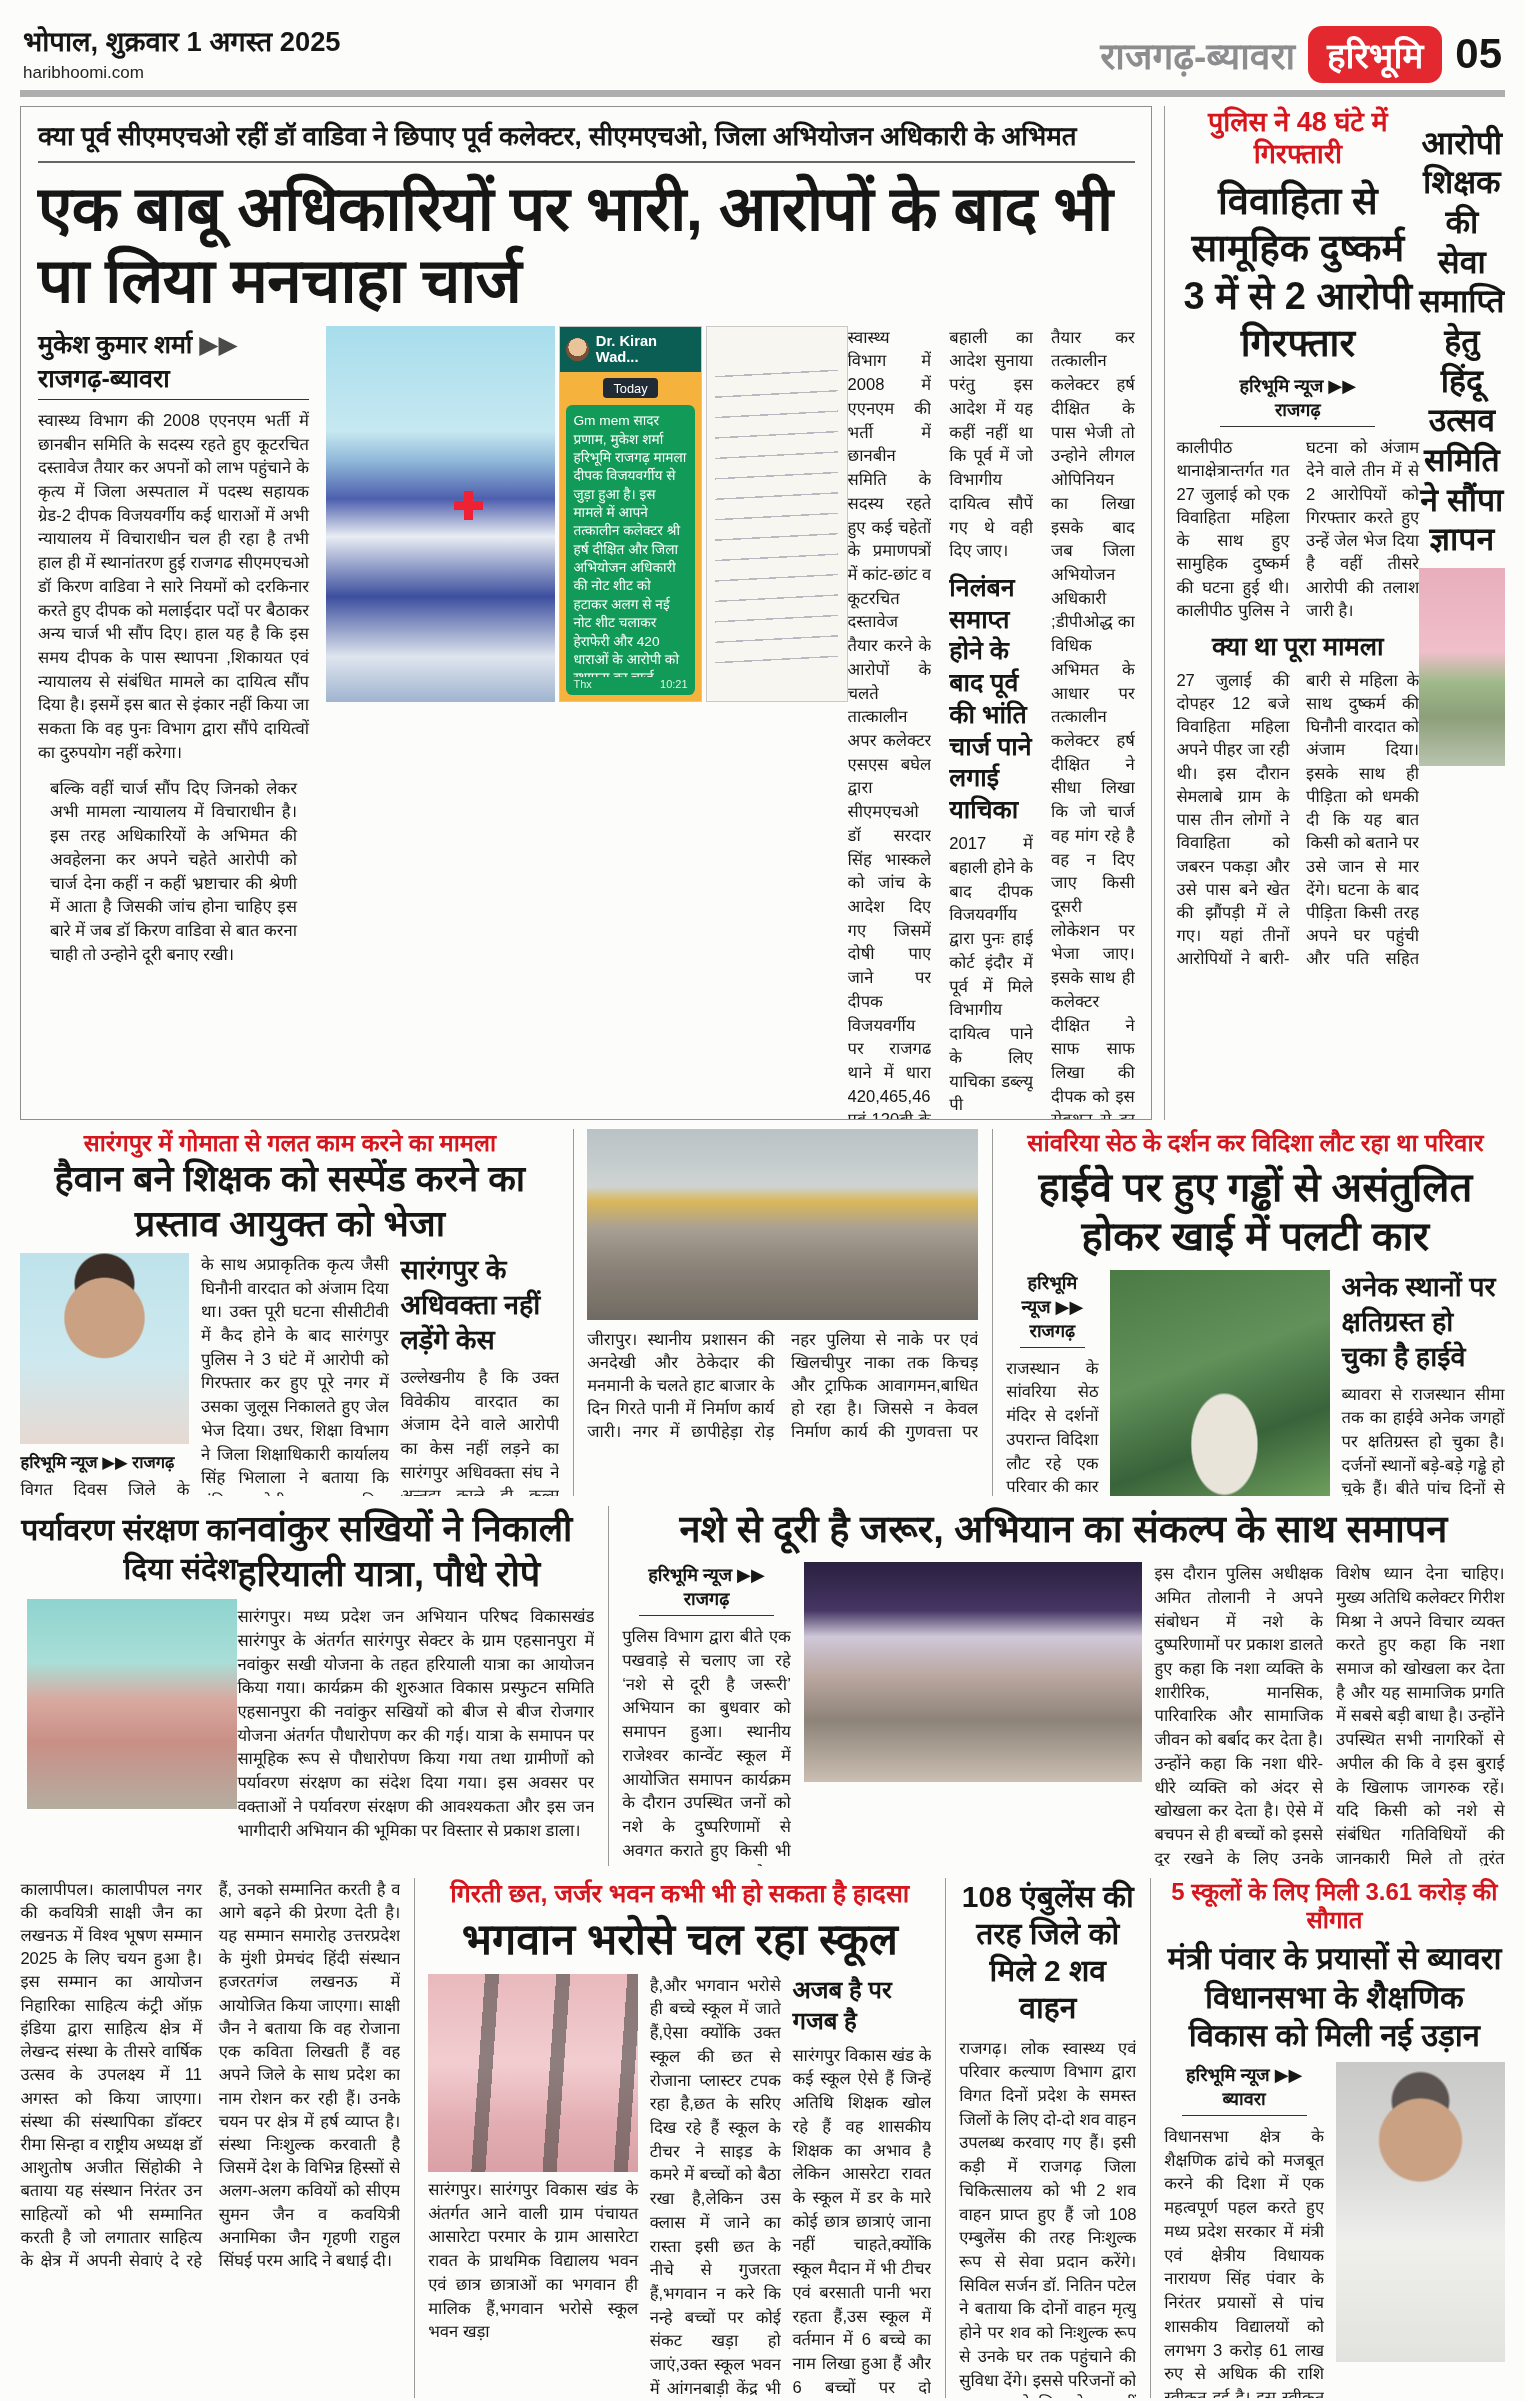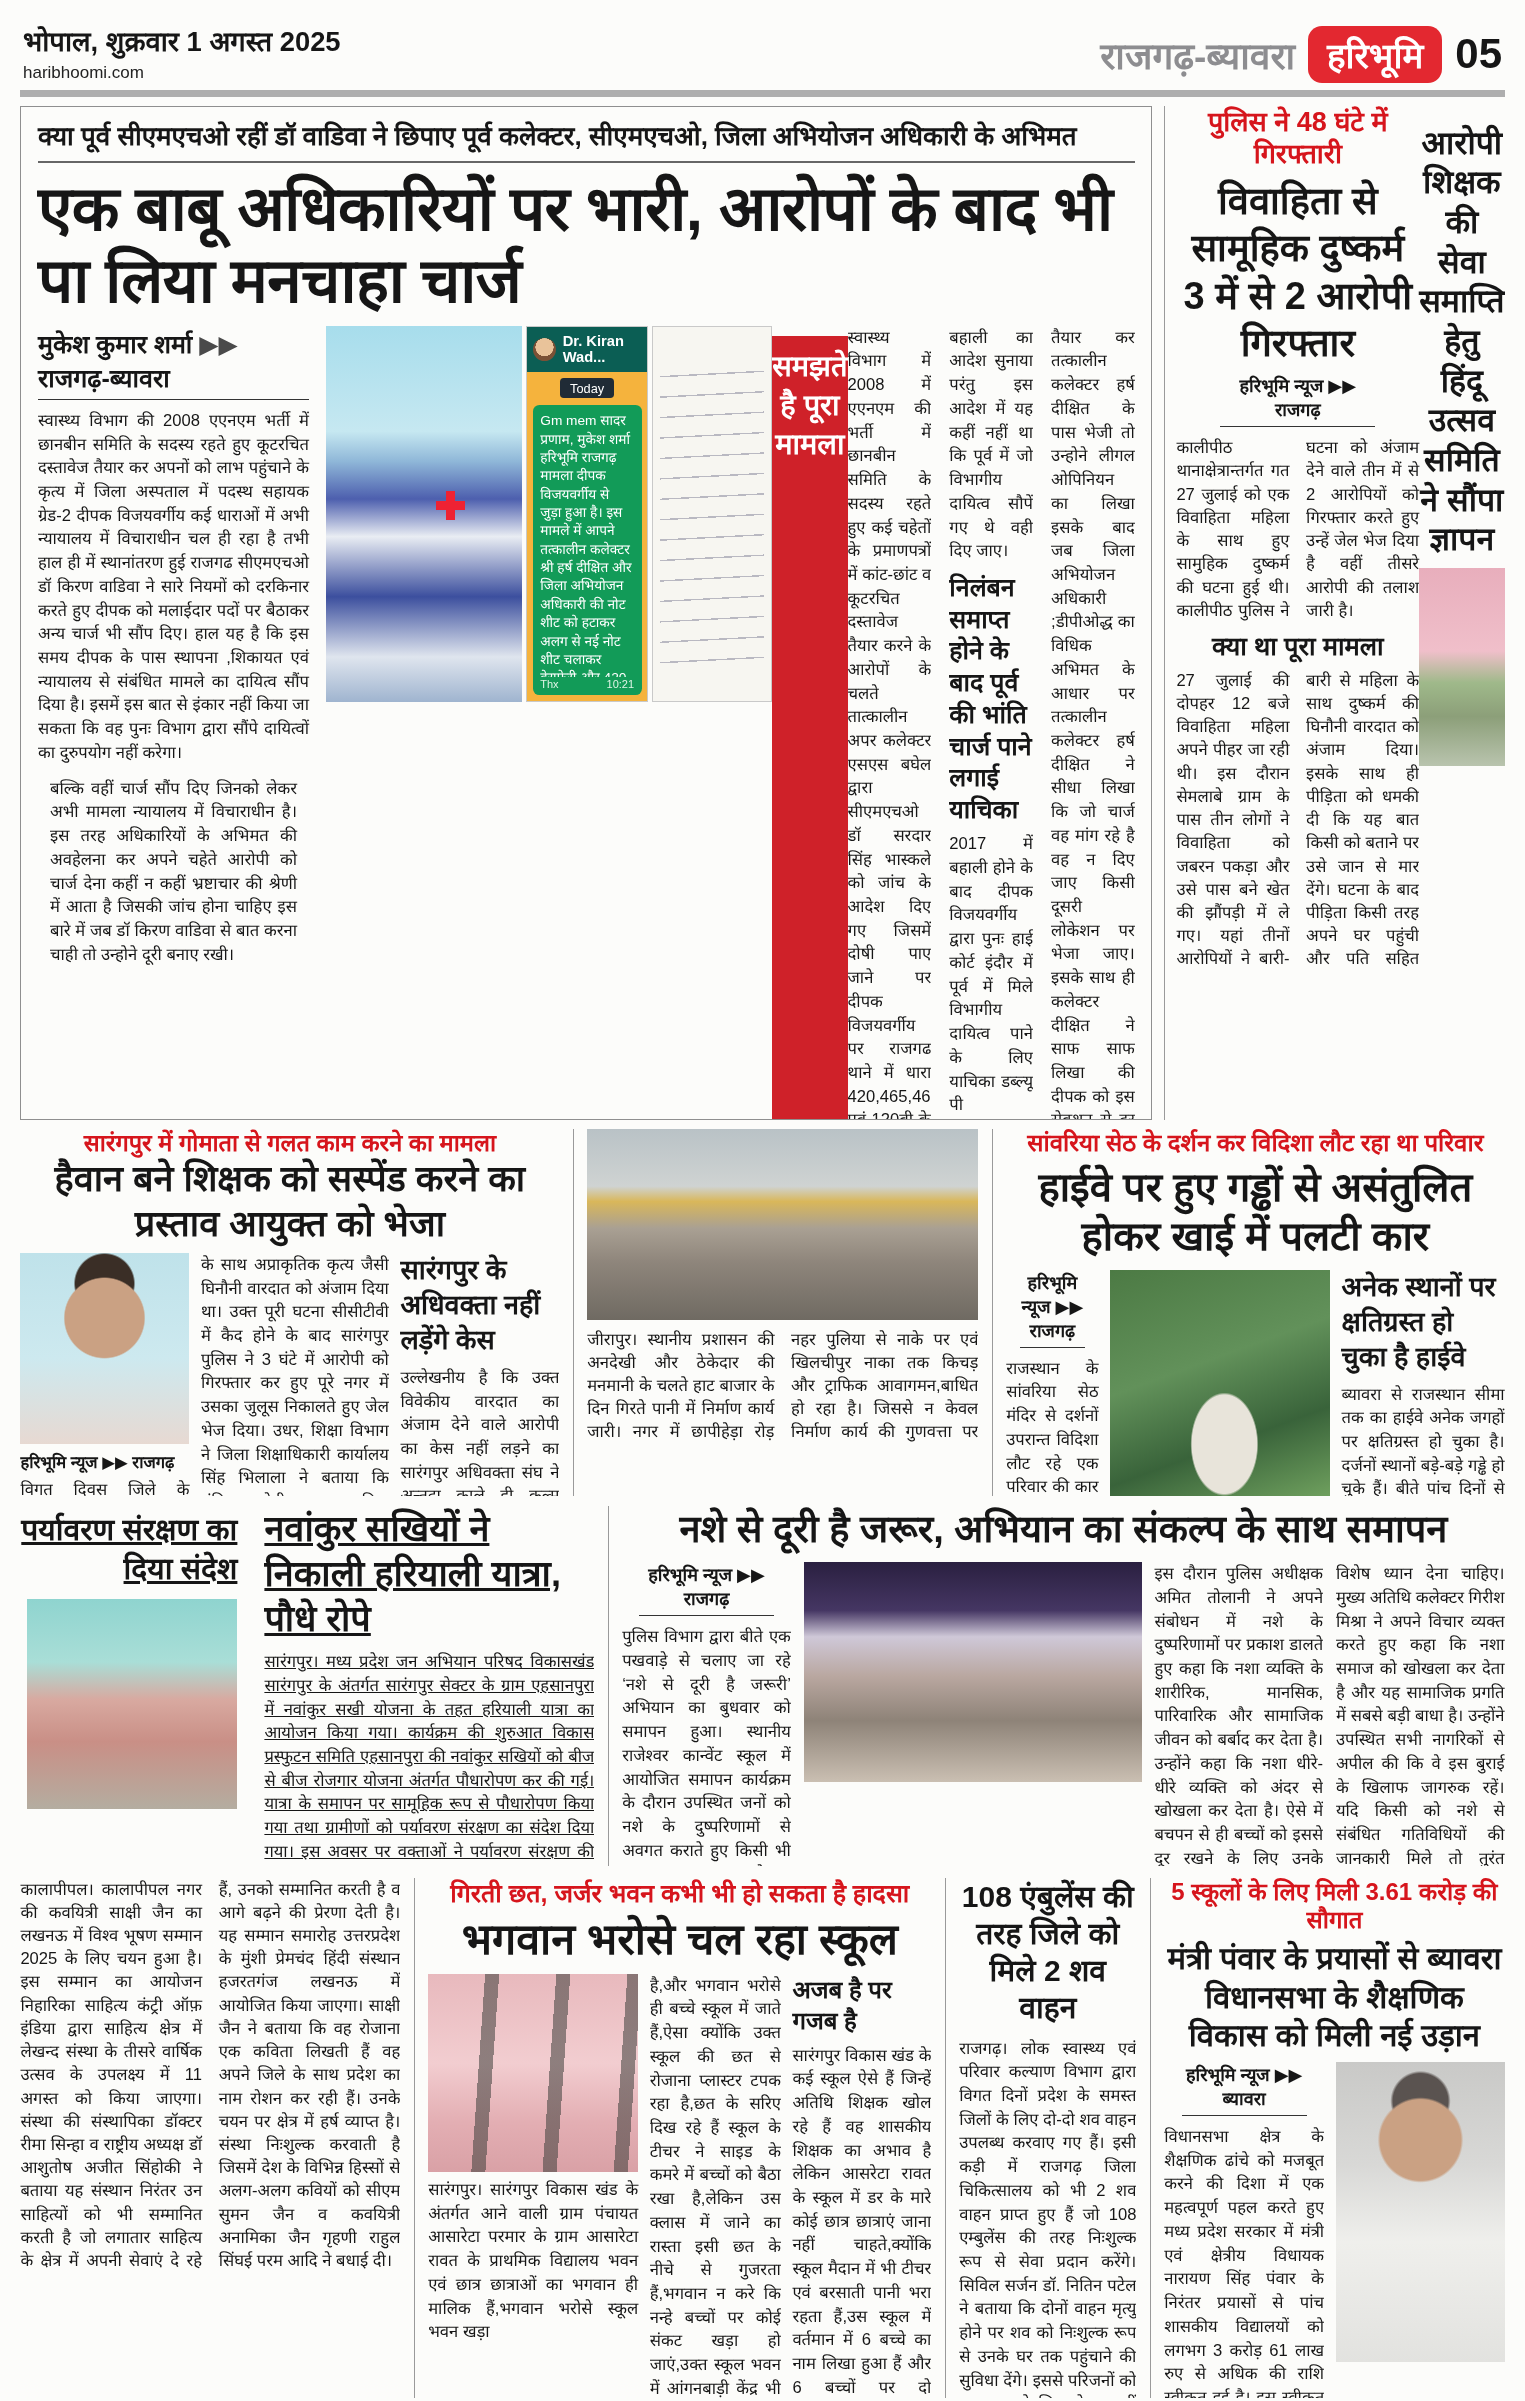--- a/index.html
+++ b/index.html
@@ -150,21 +150,20 @@
               <div class="wa-foot">
                 <span>Thx</span>
                 <span>10:21</span>
               </div>
             </div>
           </div>
           <div class="doc">
             <div class="scribble"></div>
           </div>
         </div>
-        <div class="red-banner">समझते है पूरा मामला</div>
         <div class="explainer">
           <div class="exp-col">
             <p class="bodytext" style="margin:0;">स्वास्थ्य विभाग में 2008 में एएनएम की भर्ती में छानबीन समिति के सदस्य रहते हुए कई चहेतों के प्रमाणपत्रों में कांट-छांट व कूटरचित दस्तावेज तैयार करने के आरोपों के चलते तात्कालीन अपर कलेक्टर एसएस बघेल द्वारा सीएमएचओ डॉ सरदार सिंह भास्कले को जांच के आदेश दिए गए जिसमें दोषी पाए जाने पर दीपक विजयवर्गीय पर राजगढ थाने में धारा 420,465,468 एवं 120बी के अंतर्गत अपराध पंजीबद्ध किया गया। जो आज भी न्यायालय में विचाराधीन है।</p>
             <div class="exp-sub">लंबे समय से निलंबन का पीड़ित बताकर हाईकोर्ट ने दिए बहाली के आदेश</div>
 
           </div>
           <div class="exp-col">
             <p class="bodytext" style="margin:0;">बहाली का आदेश सुनाया परंतु इस आदेश में यह कहीं नहीं था कि पूर्व में जो विभागीय दायित्व सौपें गए थे वही दिए जाए।</p>
             <div class="exp-sub">निलंबन समाप्त होने के बाद पूर्व की भांति चार्ज पाने लगाई याचिका</div>
             <p class="bodytext" style="margin:0;">2017 में बहाली होने के बाद दीपक विजयवर्गीय द्वारा पुनः हाई कोर्ट इंदौर में पूर्व में मिले विभागीय दायित्व पाने के लिए याचिका डब्ल्यू पी 10309/2023 प्रस्तुत की गई। जिसमें उच्च न्यायालय इंदौर की खंडपीठ ने याचिका का अंतिम निराकरण करने का आदेश 10 मई 2023 पारित करते हुए तत्कालीन सीएमएचओ डॉ दीपक पिप्पल को 30 दिन के अंदर निराकरण का आदेश दिया।</p>
@@ -244,21 +243,21 @@
       <div class="side-box">
         <div class="sub-side">अनेक स्थानों पर क्षतिग्रस्त हो चुका है हाईवे</div>
         <p class="bodytext" style="margin:0;">ब्यावरा से राजस्थान सीमा तक का हाईवे अनेक जगहों पर क्षतिग्रस्त हो चुका है। दर्जनों स्थानों बड़े-बड़े गड्ढे हो चुके हैं। बीते पांच दिनों से अनवरत हो रही बारिश ने हालात और भी बदतर कर दिए हैं जिसके चलते इस तरह की घटनाएं सामने आ रही हैं। स्थानीय लोगों का कहना है कि टोल वसूल कर रही कंपनी को हाईवे की मरम्मत करवाना चाहिए।</p>
       </div>
     </div>
   </div>
 </div>
 
 <div class="row row3">
 
-  <div class="art" style="width:574px;flex:none;display:flex;gap:27px;text-decoration:underline;">
+  <div class="art" style="width:574px;flex:none;display:flex;gap:0;">
     <div class="green-side">
       <div class="green-head">पर्यावरण संरक्षण का दिया संदेश</div>
       <div class="ph ph-green"></div>
     </div>
     <div style="flex:1;min-width:0;overflow:hidden;">
       <div class="green-hl hl-c" style="text-align:left;">नवांकुर सखियों ने निकाली हरियाली यात्रा, पौधे रोपे</div>
       <p class="bodytext" style="margin:0;">सारंगपुर। मध्य प्रदेश जन अभियान परिषद विकासखंड सारंगपुर के अंतर्गत सारंगपुर सेक्टर के ग्राम एहसानपुरा में नवांकुर सखी योजना के तहत हरियाली यात्रा का आयोजन किया गया। कार्यक्रम की शुरुआत विकास प्रस्फुटन समिति एहसानपुरा की नवांकुर सखियों को बीज से बीज रोजगार योजना अंतर्गत पौधारोपण कर की गई। यात्रा के समापन पर सामूहिक रूप से पौधारोपण किया गया तथा ग्रामीणों को पर्यावरण संरक्षण का संदेश दिया गया। इस अवसर पर वक्ताओं ने पर्यावरण संरक्षण की आवश्यकता और इस जन भागीदारी अभियान की भूमिका पर विस्तार से प्रकाश डाला।</p>
     </div>
   </div>
 

